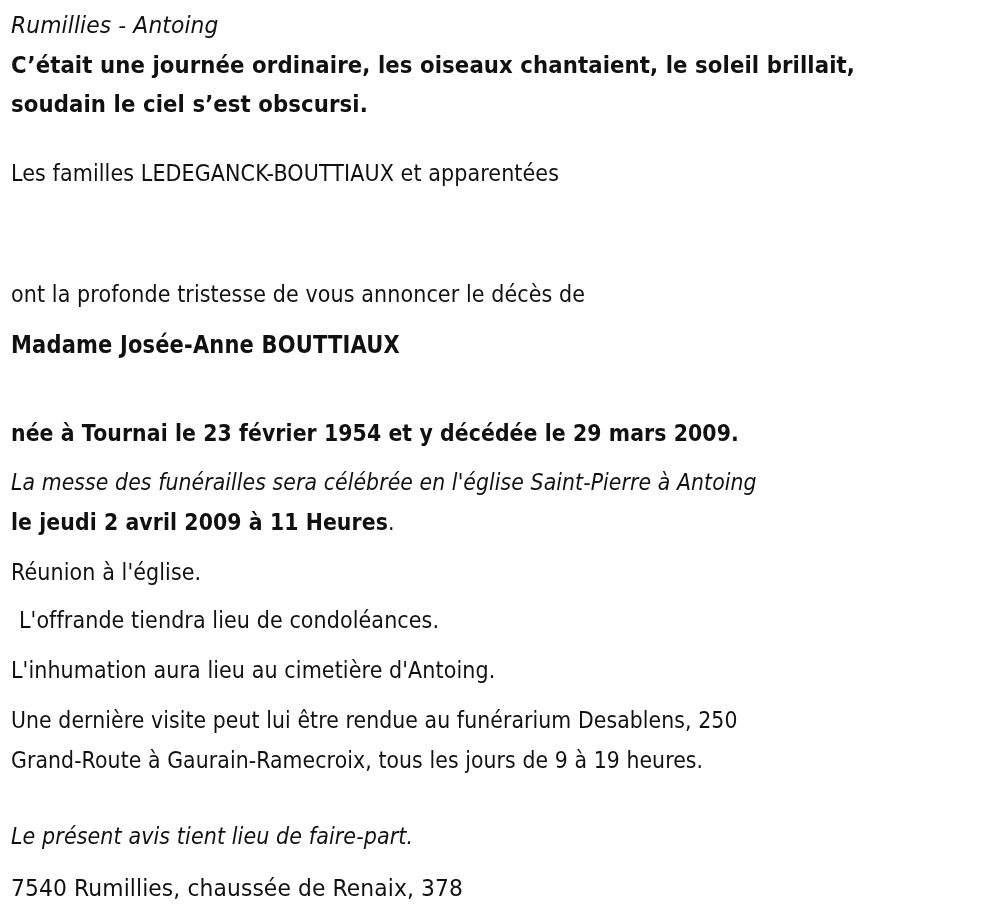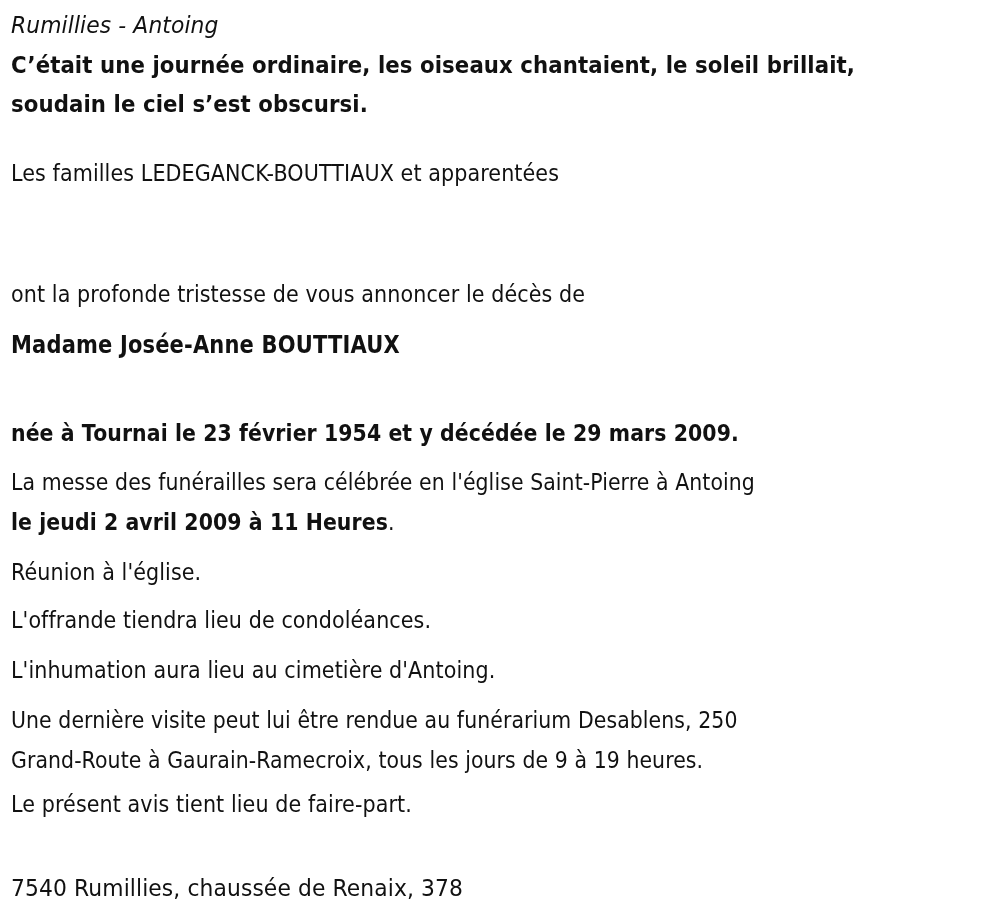--- a/index.html
+++ b/index.html
@@ -63,47 +63,47 @@
   </div>
 
   <div class="title" style="top:325px;">
     <span class="cond" style="transform:scaleX(0.875);">Madame Josée-Anne BOUTTIAUX</span>
   </div>
 
   <div class="line" style="top:418px;font-weight:bold;">
     <span class="cond" style="transform:scaleX(0.87);">née à Tournai le 23 février 1954 et y décédée le 29 mars 2009.</span>
   </div>
 
-  <div class="line" style="top:467px;">
+  <div class="line" style="top:467px;font-style:italic;">
     <span class="cond" style="transform:scaleX(0.87);">La messe des funérailles sera célébrée en l'église Saint-Pierre à Antoing</span>
   </div>
   <div class="line" style="top:507px;">
     <span class="cond" style="transform:scaleX(0.87);"><span class="bold">le jeudi 2 avril 2009 à 11 Heures</span><span>.</span></span>
   </div>
 
   <div class="line" style="top:557px;">
     <span class="cond" style="transform:scaleX(0.88);">Réunion à l'église.</span>
   </div>
 
-  <div class="line" style="top:605px;">
+  <div class="line" style="top:605px;margin-left:8px;">
     <span class="cond" style="transform:scaleX(0.88);">L'offrande tiendra lieu de condoléances.</span>
   </div>
 
   <div class="line" style="top:655px;text-decoration:underline;">
     <span class="cond" style="transform:scaleX(0.88);">L'inhumation aura lieu au cimetière d'Antoing.</span>
   </div>
 
   <div class="line" style="top:705px;">
     <span class="cond" style="transform:scaleX(0.87);">Une dernière visite peut lui être rendue au funérarium Desablens, 250</span>
   </div>
   <div class="line" style="top:745px;">
     <span class="cond" style="transform:scaleX(0.87);">Grand-Route à Gaurain-Ramecroix, tous les jours de 9 à 19 heures.</span>
   </div>
 
-  <div class="line" style="top:789px;">
+  <div class="line" style="top:821px;font-style:italic;">
     <span class="cond" style="transform:scaleX(0.88);">Le présent avis tient lieu de faire-part.</span>
   </div>
 
   <div class="line" style="top:873px;text-decoration:underline;">
     <span class="cond" style="transform:scaleX(0.93);">7540 Rumillies, chaussée de Renaix, 378</span>
   </div>
 
 </div>
 
 </body></html>

